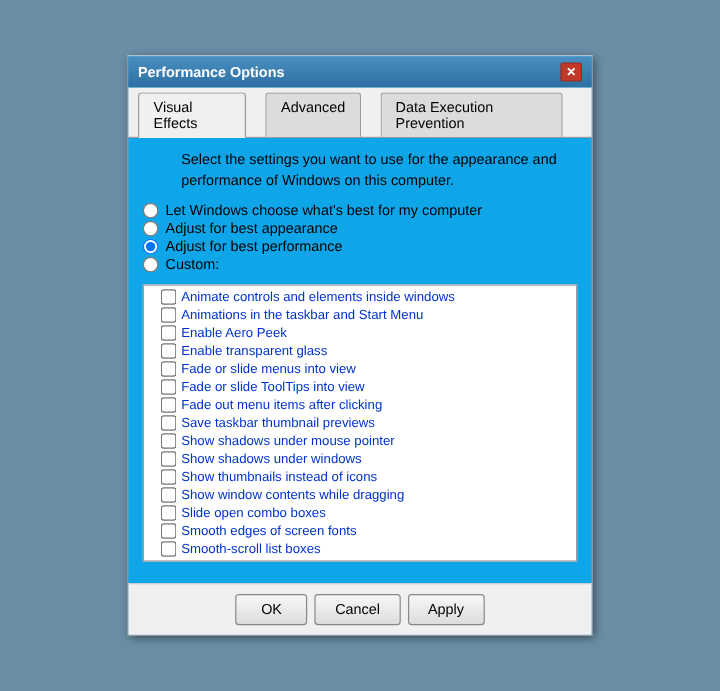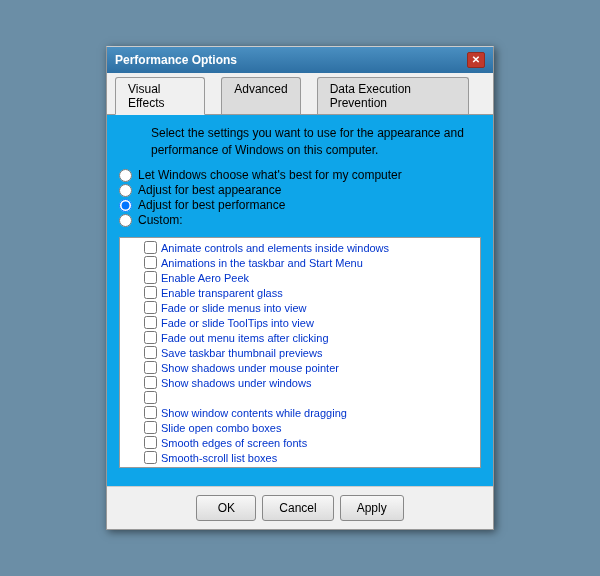--- a/index.html
+++ b/index.html
@@ -115,21 +115,21 @@
     }
     .checkbox-list {
       flex: 1;
       overflow-y: scroll;
       padding: 2px 0;
     }
     .checkbox-item {
       display: flex;
       align-items: center;
       gap: 4px;
-      padding: 1px 24px;
+      padding: 1px 14px;
       font-size: 11px;
       color: #000;
       cursor: default;
     }
     .checkbox-item input[type="checkbox"] {
       margin: 0;
       width: 13px;
       height: 13px;
     }
     .checkbox-item span {
@@ -250,20 +250,21 @@
           <div class="checkbox-item">
             <input type="checkbox" style="">
             <span>Show shadows under mouse pointer</span>
           </div>
           <div class="checkbox-item">
             <input type="checkbox" style="">
             <span>Show shadows under windows</span>
           </div>
           <div class="checkbox-item">
             <input type="checkbox" style="">
+            <span>Show thumbnails instead of icons</span>
           </div>
           <div class="checkbox-item">
             <input type="checkbox" style="">
             <span>Show window contents while dragging</span>
           </div>
           <div class="checkbox-item">
             <input type="checkbox" style="">
             <span>Slide open combo boxes</span>
           </div>
           <div class="checkbox-item">

